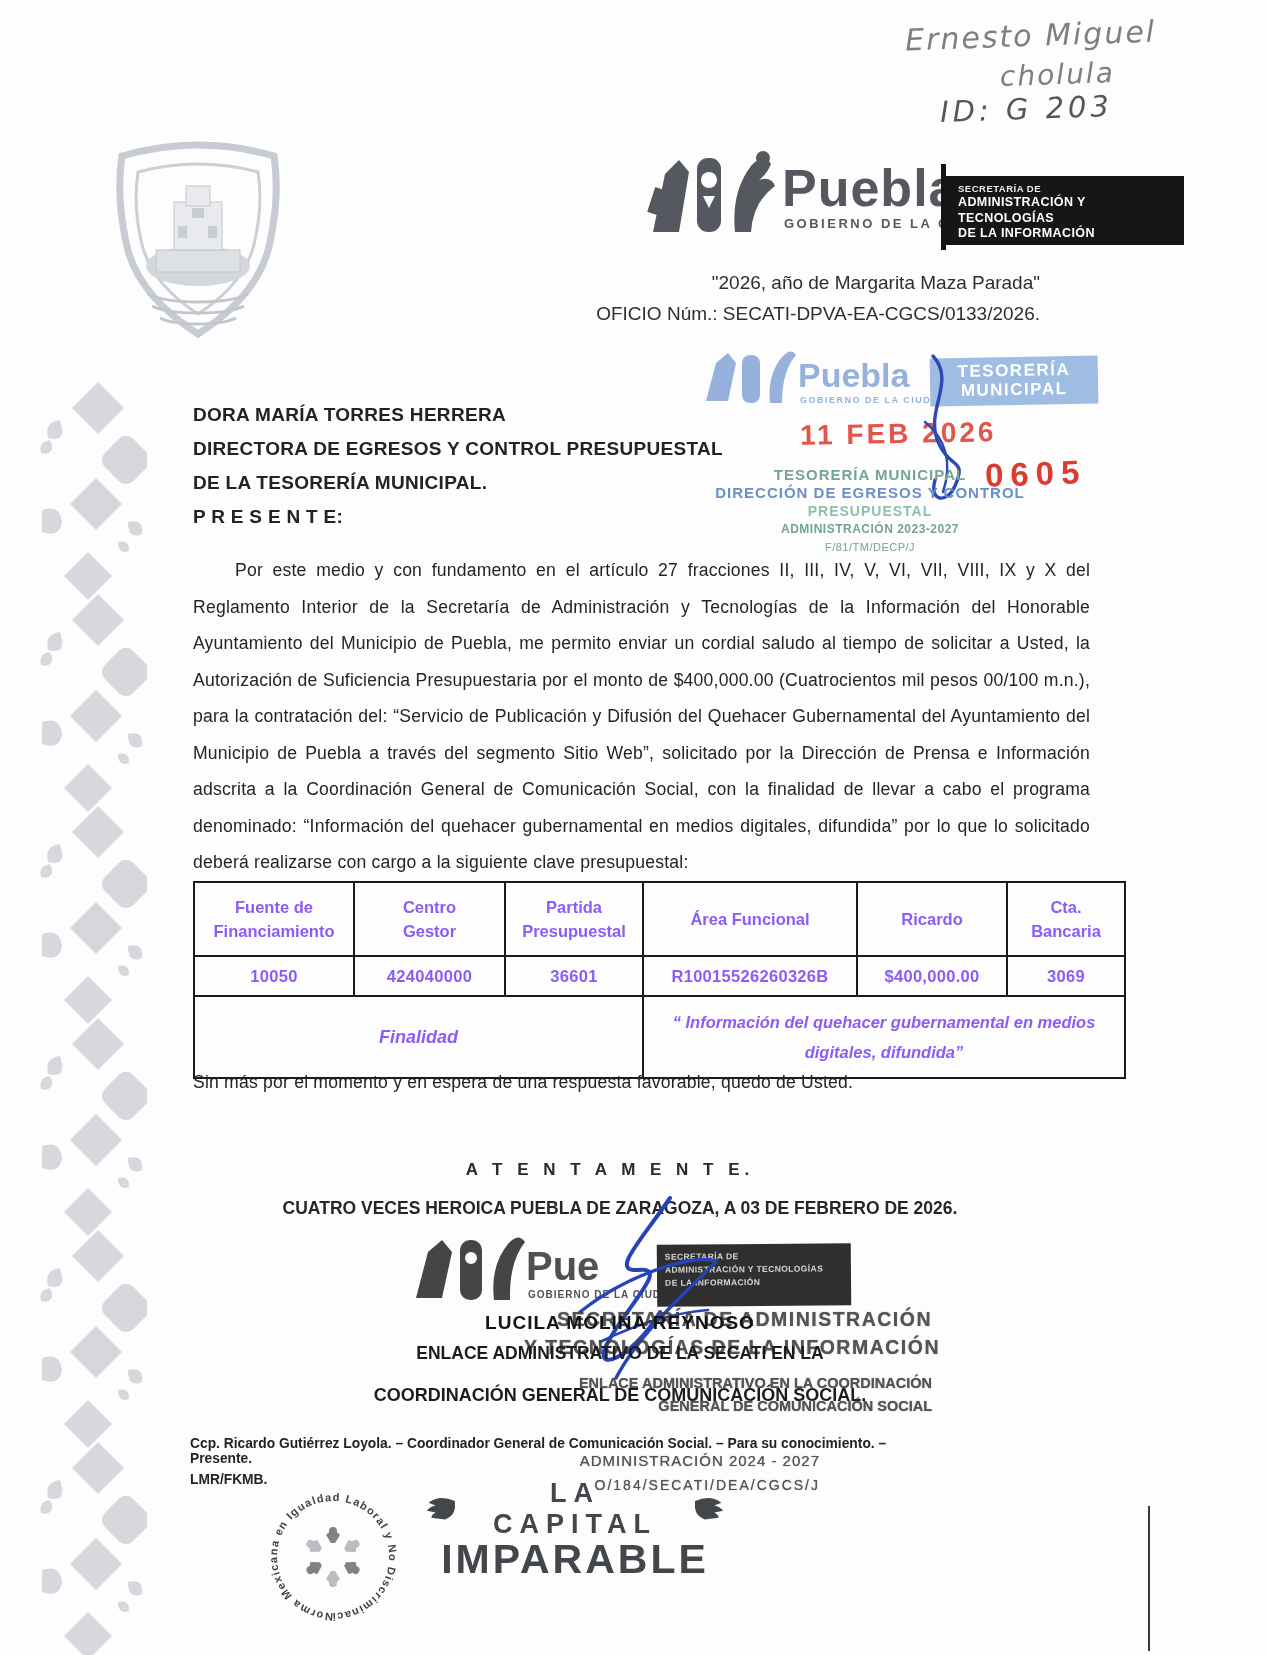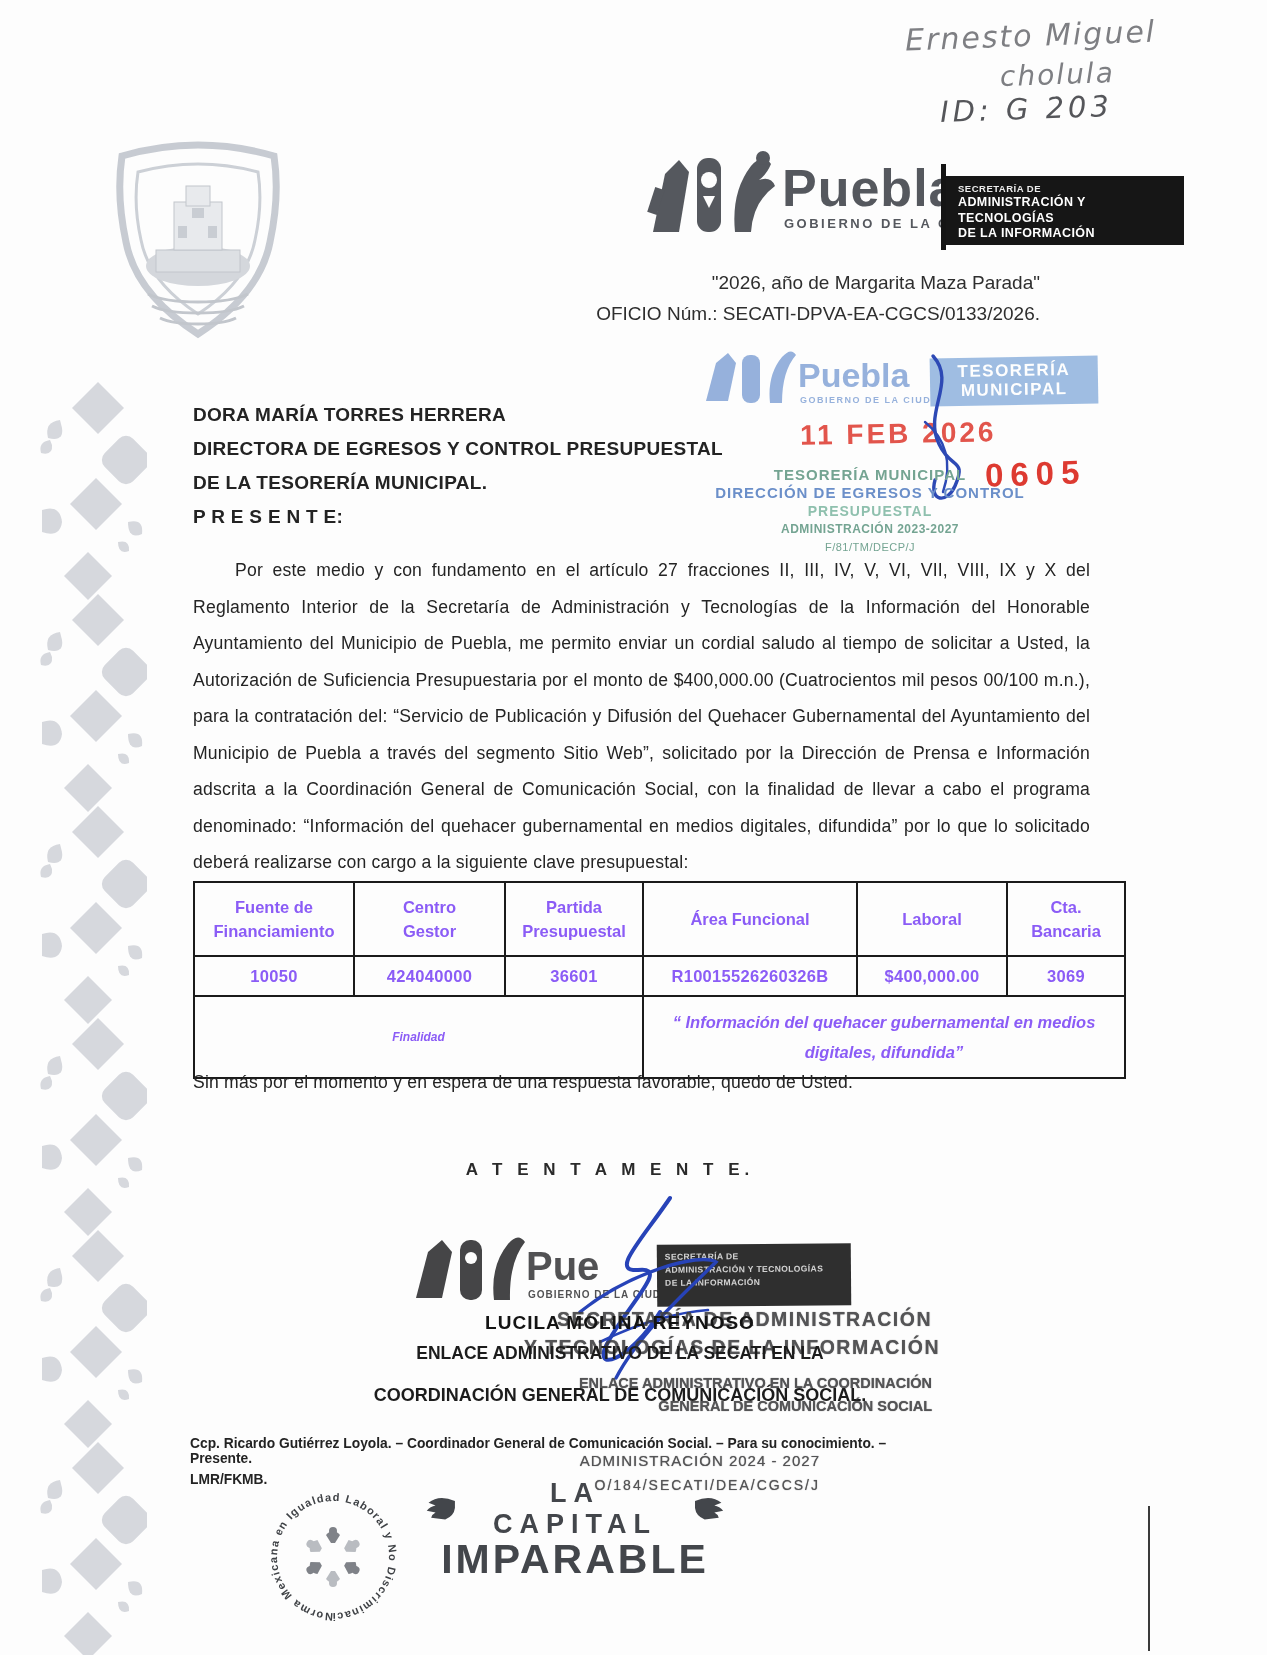--- a/index.html
+++ b/index.html
@@ -51,21 +51,21 @@
             text-align:justify;color:#242424;text-indent:42px;letter-spacing:.2px;}
   .bodytext2{left:193px;top:1072px;width:897px;font-size:17.6px;color:#242424;letter-spacing:.2px;}
 
   
   table.claves{border-collapse:collapse;position:absolute;left:193px;top:881px;
                font-size:16.5px;color:#8b5cf6;}
   table.claves td,table.claves th{border:2px solid #1b1b1b;padding:4px 6px;text-align:center;
                vertical-align:middle;}
   table.claves th{font-weight:bold;height:64px;font-size:16.5px;line-height:24px;}
   table.claves td.val{height:30px;font-weight:bold;letter-spacing:.3px;}
-  td.finlabel{font-style:italic;font-weight:bold;font-size:12px;}
+  td.finlabel{font-style:italic;font-weight:bold;font-size:18px;}
   td.finval{font-style:italic;font-weight:bold;font-size:16.5px;line-height:30px;}
 
   
   .atent{left:330px;top:1160px;width:560px;font-size:17px;font-weight:bold;
          letter-spacing:5px;color:#2a2a2a;}
   .dateline{left:240px;top:1198px;width:760px;font-size:17.5px;color:#262626;font-weight:bold;}
 
   
   .sig-stampbox{left:657px;top:1244px;width:178px;height:56px;background:#191919;opacity:.9;
                 color:#eee;padding:6px 8px 0 8px;line-height:13px;transform:rotate(-.5deg);}
@@ -196,21 +196,21 @@
   <table class="claves">
     <tbody>
         <tr>
       <th style="width:146px" class="pre">Fuente de
 Financiamiento</th>
       <th style="width:137px" class="pre">Centro
 Gestor</th>
       <th style="width:124px" class="pre">Partida
 Presupuestal</th>
       <th style="width:200px">Área Funcional</th>
-      <th style="width:136px">Laboral</th>
+      <th style="width:136px">Ricardo</th>
       <th style="width:104px" class="pre">Cta.
 Bancaria</th>
     </tr>
     <tr>
       <td class="val">10050</td>
       <td class="val">424040000</td>
       <td class="val">36601</td>
       <td class="val">R10015526260326B</td>
       <td class="val">$400,000.00</td>
       <td class="val">3069</td>
@@ -218,20 +218,21 @@
     <tr>
       <td colspan="3" class="finlabel" style="height:72px">Finalidad</td>
       <td colspan="3" class="finval">“ Información del quehacer gubernamental en medios digitales, difundida”</td>
     </tr>
   </tbody>
     </table>
 
   <div class="abs bodytext2">Sin más por el momento y en espera de una respuesta favorable, quedo de Usted.</div>
 
   <div class="abs atent center">A T E N T A M E N T E.</div>
+  <div class="abs dateline center">CUATRO VECES HEROICA PUEBLA DE ZARAGOZA, A 03 DE FEBRERO DE 2026.</div>
 
   <svg class="abs" style="left:408px;top:1228px;opacity:.88;" width="250" height="85" viewBox="0 0 250 85" fill="#2c2c2e">
     <polygon points="8,70 20,24 34,12 44,24 34,70"></polygon>
     <rect x="52" y="12" width="22" height="60" rx="10"></rect>
     <circle cx="63" cy="30" r="6" fill="#fdfdfd"></circle>
     <path d="M86 72 q-4 -34 14 -56 q10 -12 17 -2 q-16 20 -15 58 z"></path>
     <text x="118" y="52" font-size="40" font-weight="bold" fill="#3a3a3c" font-family="Liberation Sans,sans-serif">Pue</text>
     <text x="120" y="70" font-size="10" font-weight="bold" letter-spacing="1" fill="#3a3a3c" font-family="Liberation Sans,sans-serif">GOBIERNO DE LA CIUDAD</text>
   </svg>
   <div class="abs sig-stampbox">

